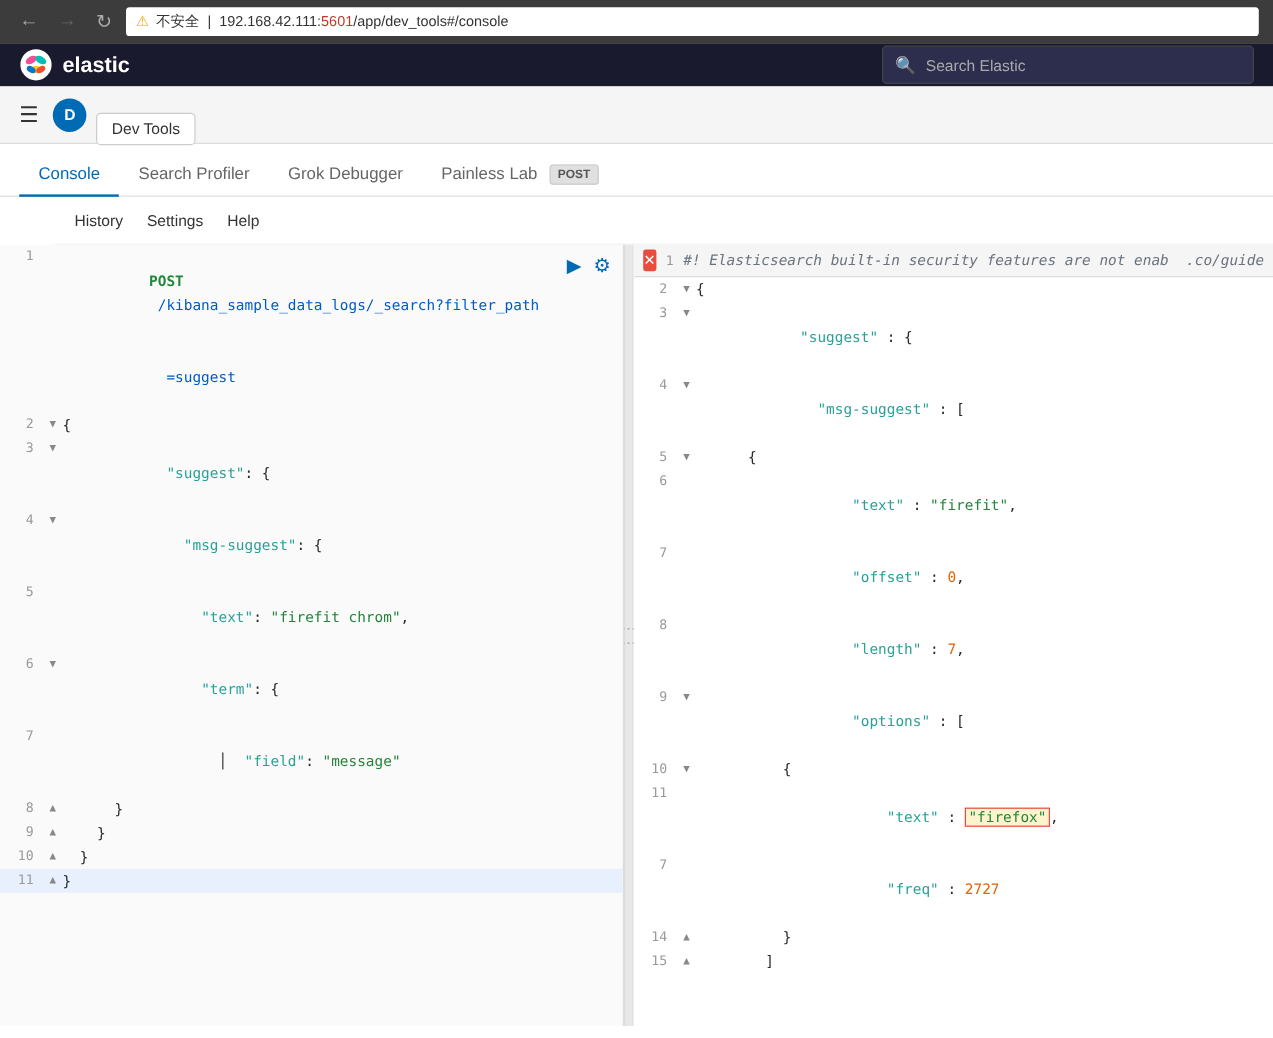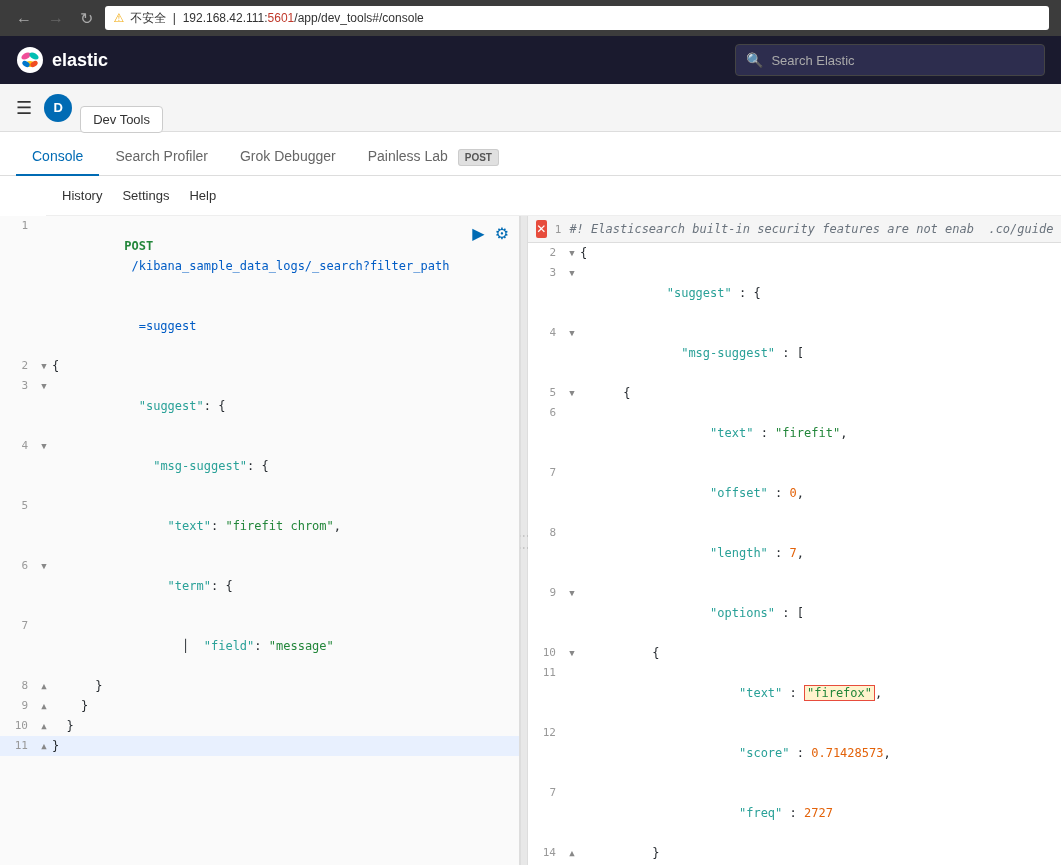--- a/index.html
+++ b/index.html
@@ -33,21 +33,21 @@
       padding: 0 8px;
       font-size: 12px;
       color: #333;
       gap: 6px;
     }
     .warning-icon { color: #f0a500; font-size: 12px; }
 
     
     .kibana-header {
       background: #1a1a2e;
-      height: 48px;
+      height: 36px;
       display: flex;
       align-items: center;
       padding: 0 16px;
       gap: 12px;
     }
     .elastic-logo {
       display: flex;
       align-items: center;
       gap: 8px;
       color: #fff;
@@ -592,27 +592,20 @@
       </div>
 
       <div class="code-line">
         <span class="line-num">11</span>
         <span class="line-gutter"></span>
         <span class="line-content">
           <span class="c-dark">            </span><span class="c-teal">"text"</span><span class="c-dark"> : </span><span class="highlight-box"><span class="c-green">"firefox"</span></span><span class="c-dark">,</span>
         </span>
       </div>
 
-      <div class="code-line">
-        <span class="line-num">12</span>
-        <span class="line-gutter"></span>
-        <span class="line-content">
-          <span class="c-dark">            </span><span class="c-teal">"score"</span><span class="c-dark"> : </span><span class="c-orange">0.71428573</span><span class="c-dark">,</span>
-        </span>
-      </div>
 
       <div class="code-line">
         <span class="line-num">7</span>
         <span class="line-gutter"></span>
         <span class="line-content">
           <span class="c-dark">            </span><span class="c-teal">"freq"</span><span class="c-dark"> : </span><span class="c-orange">2727</span>
         </span>
       </div>
 
       <div class="code-line">

